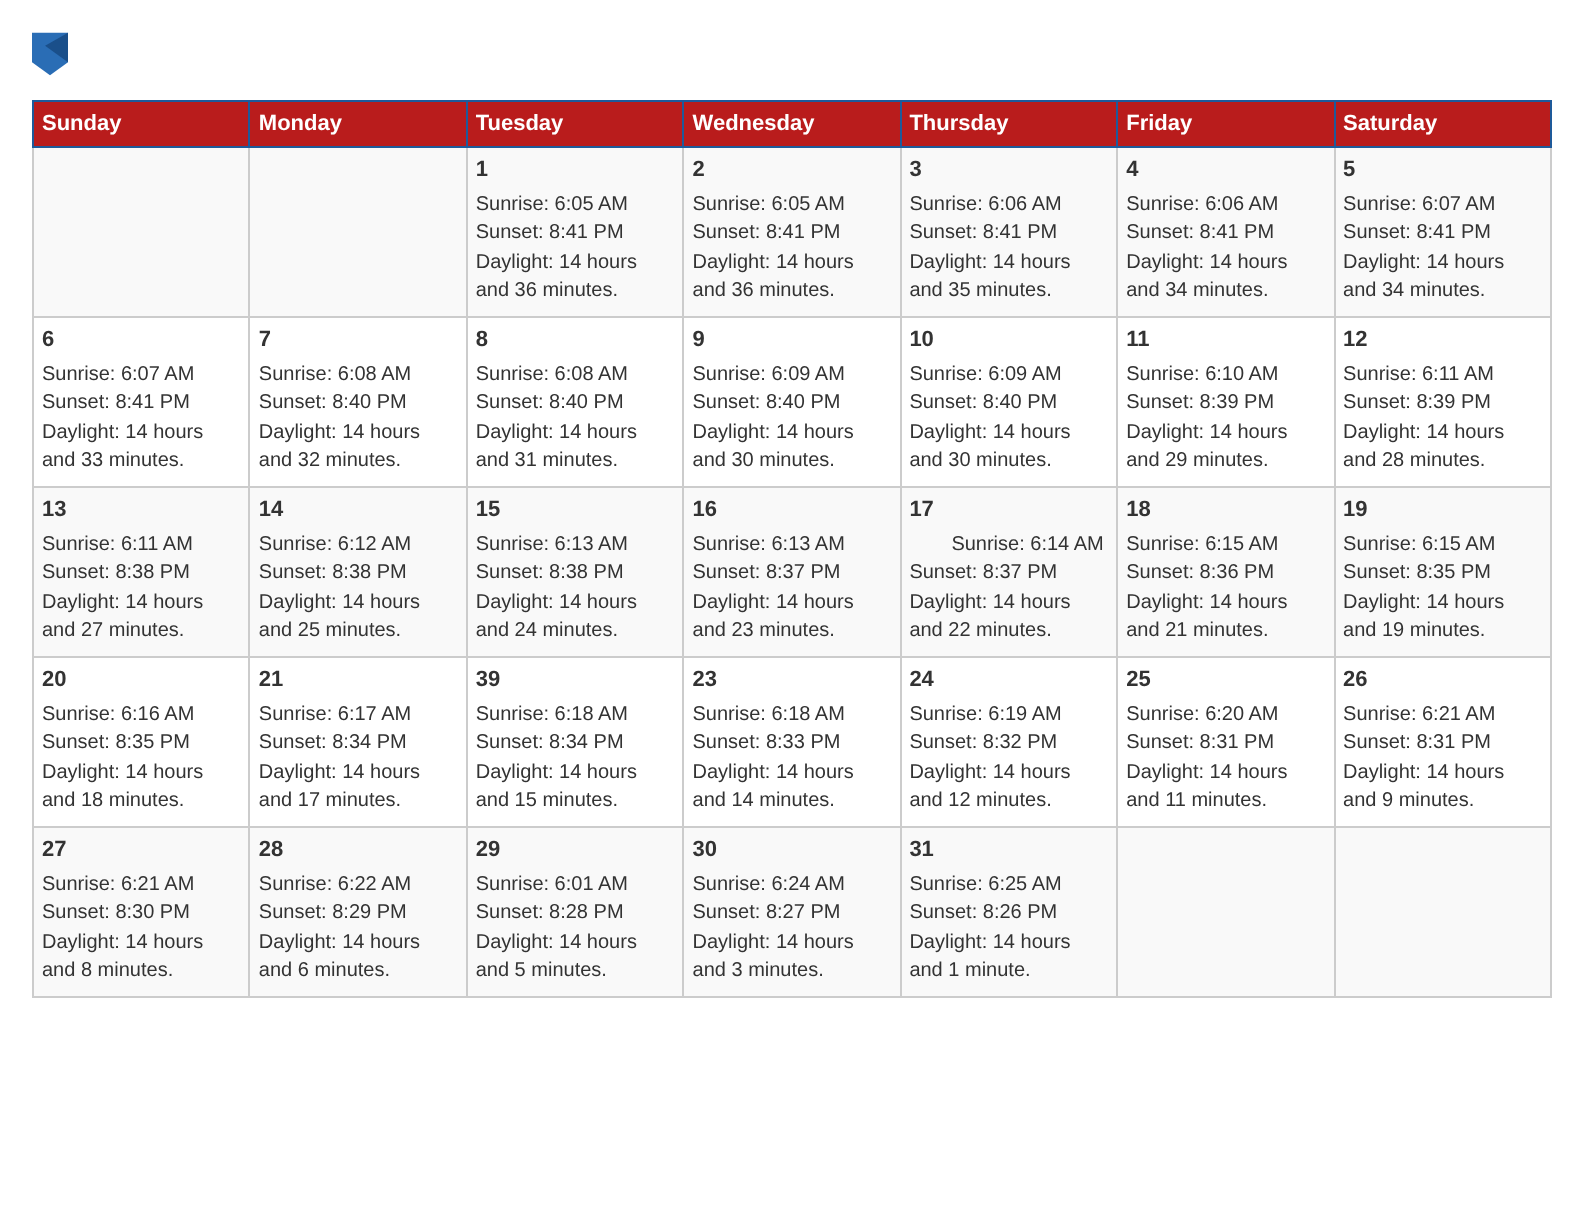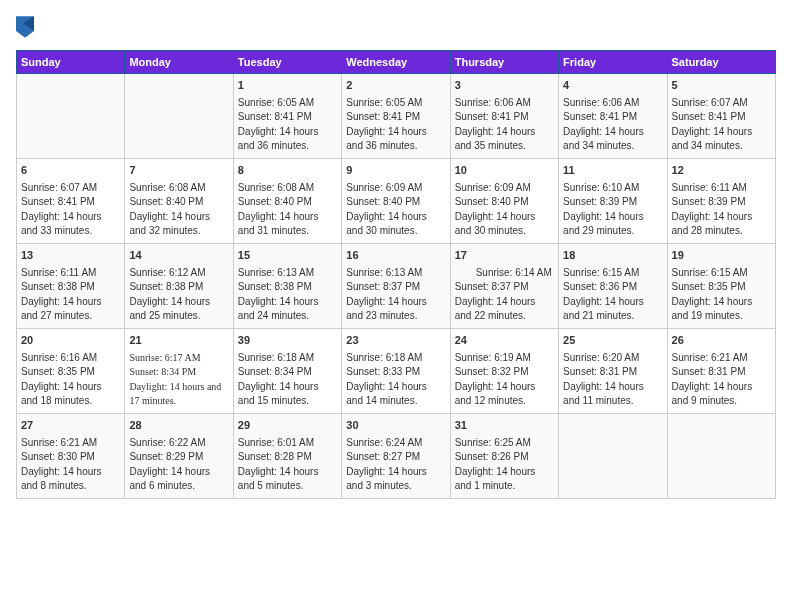--- a/index.html
+++ b/index.html
@@ -47,21 +47,21 @@
       font-size: 15px;
       font-weight: normal;
       color: #333;
     }
     table {
       width: 100%;
       border-collapse: collapse;
       font-size: 10px;
     }
     thead tr th {
-      background-color: #6d28d9;
+      background-color: #b91c1c;
       color: #fff;
       padding: 5px 4px;
       text-align: left;
       font-size: 11px;
       font-weight: bold;
       border: 1px solid #1e5a9a;
     }
     tbody tr td {
       border: 1px solid #ccc;
       vertical-align: top;
@@ -181,21 +181,21 @@
 Sunset: 8:36 PM
 Daylight: 14 hours and 21 minutes.</span></td>
         <td><span class="day-num">19</span><span class="day-info" style="white-space: pre-line;">Sunrise: 6:15 AM
 Sunset: 8:35 PM
 Daylight: 14 hours and 19 minutes.</span></td>
       </tr>
       <tr>
         <td><span class="day-num">20</span><span class="day-info" style="white-space: pre-line;">Sunrise: 6:16 AM
 Sunset: 8:35 PM
 Daylight: 14 hours and 18 minutes.</span></td>
-        <td><span class="day-num">21</span><span class="day-info" style="white-space: pre-line; font-family: Liberation Serif, serif;">Sunrise: 6:17 AM
+        <td><span class="day-num">21</span><span class="day-info" style="white-space: pre-line;">Sunrise: 6:17 AM
 Sunset: 8:34 PM
 Daylight: 14 hours and 17 minutes.</span></td>
         <td><span class="day-num">39</span><span class="day-info" style="white-space: pre-line;">Sunrise: 6:18 AM
 Sunset: 8:34 PM
 Daylight: 14 hours and 15 minutes.</span></td>
         <td><span class="day-num">23</span><span class="day-info" style="white-space: pre-line;">Sunrise: 6:18 AM
 Sunset: 8:33 PM
 Daylight: 14 hours and 14 minutes.</span></td>
         <td><span class="day-num">24</span><span class="day-info" style="white-space: pre-line;">Sunrise: 6:19 AM
 Sunset: 8:32 PM

